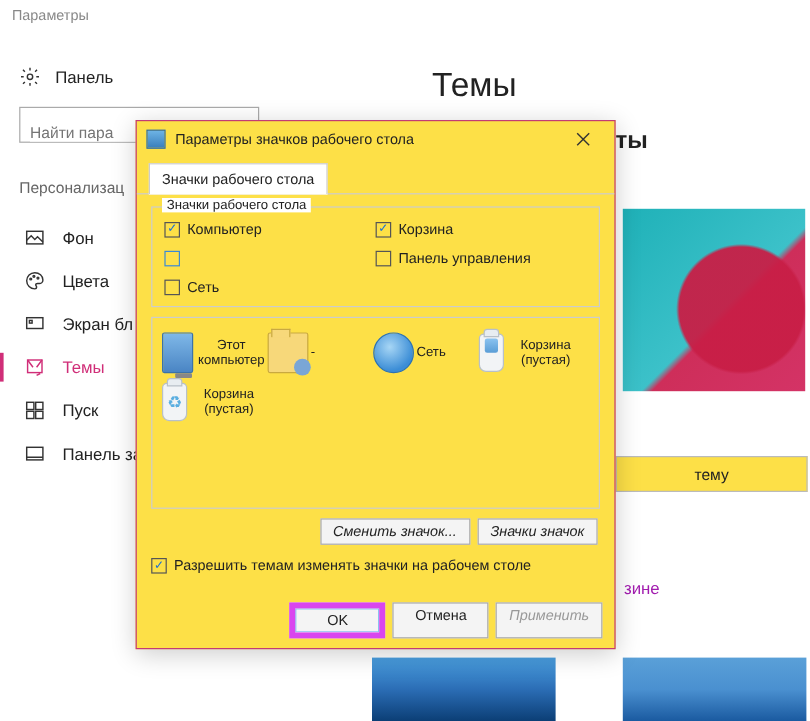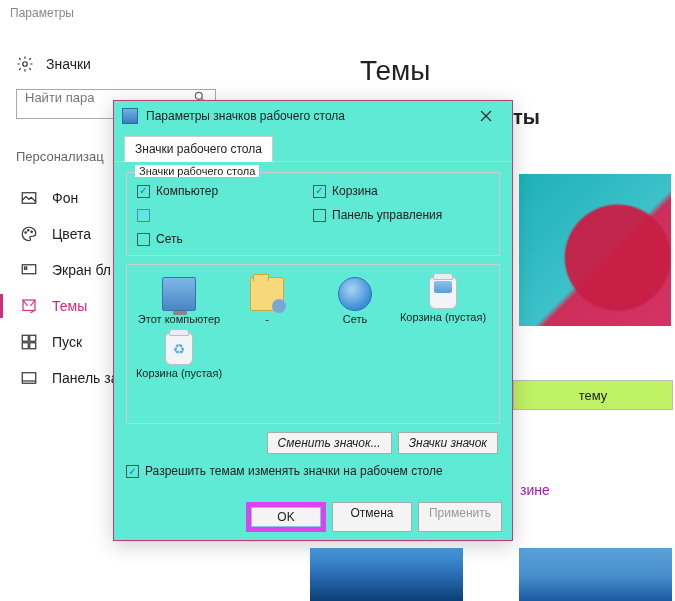--- a/index.html
+++ b/index.html
@@ -3,74 +3,74 @@
 <meta charset="utf-8">
 <style>
   * { box-sizing: border-box; margin: 0; padding: 0; font-family: "Segoe UI", Arial, sans-serif; }
   body { width: 675px; height: 601px; background: #fff; position: relative; overflow: hidden; font-size: 13px; color: #222; }
 
   .app-title { position: absolute; top: 6px; left: 10px; font-size: 12px; color: #888; }
 
   .sidebar { position: absolute; left: 16px; top: 55px; width: 200px; }
   .sidebar .home { display: flex; align-items: center; gap: 12px; margin-bottom: 16px; }
   .sidebar .home span.label { font-size: 14px; }
-  .search-box { width: 200px; height: 30px; border: 1px solid #aaa; display: flex; align-items: flex-start; padding: 0 8px; margin-bottom: 30px; justify-content: space-between; }
+  .search-box { width: 200px; height: 30px; border: 1px solid #aaa; display: flex; align-items: flex-end; padding: 0 8px; margin-bottom: 30px; justify-content: space-between; }
   .search-box input { border: none; outline: none; font-size: 13px; width: 150px; }
   .search-box .sicon { color: #555; }
   .sidebar .section-title { font-size: 13px; color: #666; margin-bottom: 16px; }
   .nav-item { display: flex; align-items: center; gap: 14px; height: 36px; padding-left: 4px; font-size: 14px; cursor: pointer; position: relative; }
   .nav-item.active { color: #d02e78; }
   .nav-item.active::before { content:""; position:absolute; left:-16px; top:6px; bottom:6px; width:3px; background:#d02e78; }
   .nav-icon { width: 18px; height: 18px; display: flex; align-items: center; justify-content: center; }
 
   .page-title { position: absolute; left: 360px; top: 55px; font-size: 28px; font-weight: 300; }
 
   .right-frag { position: absolute; left: 513px; top: 106px; width: 160px; font-size: 20px; font-weight: 600; }
   .thumb1 { position: absolute; left: 519px; top: 174px; width: 152px; height: 152px; background: linear-gradient(135deg,#1fb1b8 0%,#3cc1c9 55%,#ce2e5a 58%,#d43366 100%); }
   .thumb1::after{content:"";position:absolute;inset:0;background: radial-gradient(circle at 65% 55%, rgba(200,30,70,.95) 0 40%, transparent 42%);}
-  .theme-btn-frag { position: absolute; left: 513px; top: 380px; width: 160px; height: 30px; border:1px solid #bbb; background:#bef264; display:flex; align-items:center; justify-content:center; font-size:13px; }
+  .theme-btn-frag { position: absolute; left: 513px; top: 380px; width: 160px; height: 30px; border:1px solid #bbb; background:#fde047; display:flex; align-items:center; justify-content:center; font-size:13px; }
   .link-frag { position: absolute; left: 520px; top: 482px; color:#a21caf; font-size:14px; }
   .thumb2 { position: absolute; left: 519px; top: 548px; width: 153px; height: 53px; background: linear-gradient(#5aa0d8 0%,#4a90d0 50%,#1a5aa0 100%); }
   .thumb3 { position: absolute; left: 310px; top: 548px; width: 153px; height: 53px; background: linear-gradient(#4a9fe0 0%,#2b6db5 50%,#0b3e75 100%); }
 
   
-  .dialog { position: absolute; left: 113px; top: 100px; width: 400px; height: 441px; border: 1px solid #c33b74; background: #5eead4; box-shadow: 0 4px 20px rgba(0,0,0,.2); }
+  .dialog { position: absolute; left: 113px; top: 100px; width: 400px; height: 441px; border: 1px solid #c33b74; background: #fde047; box-shadow: 0 4px 20px rgba(0,0,0,.2); }
   .dlg-title { display:flex; align-items:center; height: 30px; padding: 0 8px; gap:8px; }
   .dlg-title .tic { width:16px; height:16px; background: linear-gradient(#6db3e5,#3a7fbc); border:1px solid #2a6aa5; }
   .dlg-title .ttxt { font-size: 12px; flex:1; }
   .dlg-close { width: 36px; height: 28px; display:flex; align-items:center; justify-content:center; font-size:16px; cursor:pointer; }
   .tab-row { display:flex; padding-left:10px; border-bottom:1px solid #ccc; margin-top:4px; }
   .tab { font-size:12px; padding:5px 10px; border:1px solid #ccc; border-bottom:1px solid #fff; background:#fff; position:relative; top:1px; }
   .tab-body { padding: 10px 12px 0 12px; }
   .groupbox { border:1px solid #ccc; padding:8px 10px 6px 10px; position:relative; font-size:12px; }
   .groupbox .legend { position:absolute; top:-8px; left:8px; background:#fff; padding:0 4px; font-size:11px; }
   .gb-row { display:flex; }
   .gb-col { flex:1; display:flex; flex-direction:column; gap:4px; }
   .cb { display:flex; align-items:center; gap:6px; font-size:12px; height:20px; }
   .cb .box { width:13px; height:13px; border:1px solid #555; display:flex; align-items:center; justify-content:center; font-size:10px; color:#1a6fd4; line-height:1; }
   .cb .box.blue { border-color:#3a8ad6; }
 
   .iconbox { border:1px solid #ccc; margin-top:8px; height:160px; padding:8px; display:flex; flex-wrap:wrap; align-content:flex-start; gap:0px; }
-  .it { width:88px; display:flex; flex-direction:column; align-items:center; font-size:11px; text-align:center; gap:2px; padding:4px 0; cursor:pointer; }
+  .it { width:88px; display:flex; flex-direction:row; align-items:center; font-size:11px; text-align:center; gap:2px; padding:4px 0; cursor:pointer; }
   .it .ic { width:34px; height:34px; border-radius:2px; display:flex; align-items:center; justify-content:center; }
   .ic.monitor { background: linear-gradient(#7fb8e8,#4a85c4); border:1px solid #3a72aa; position:relative; }
   .ic.monitor::after{content:"";position:absolute;bottom:-5px;left:10px;width:14px;height:4px;background:#888;border-radius:1px;}
   .ic.folder { background:#f7d87a; border:1px solid #c9a940; position:relative; }
   .ic.folder::before{content:"";position:absolute;top:-4px;left:2px;width:14px;height:6px;background:#f7d87a;border:1px solid #c9a940;border-bottom:none;}
   .ic.folder::after{content:"";position:absolute;right:-3px;bottom:-3px;width:14px;height:14px;background:#7aa6d6;border-radius:50%;}
   .ic.globe { background: radial-gradient(circle at 40% 35%, #a7d6f5, #3b8dd6 70%); border-radius:50%; border:1px solid #2b72b5; }
   .ic.bin { background:#f2f4f6; border:1px solid #b8c0c8; border-radius:4px 4px 6px 6px; position:relative; width:28px; height:32px; }
   .ic.bin::before{content:"";position:absolute;top:-5px;left:3px;right:3px;height:5px;background:#e8edf1;border:1px solid #b8c0c8;border-radius:3px 3px 0 0;}
   .ic.bin.full::after{content:"";position:absolute;top:3px;left:4px;right:4px;height:12px;background:linear-gradient(#8bc3f0,#5a9dd6);border-radius:2px;}
   .ic.bin .recyc{position:absolute;inset:0;display:flex;align-items:center;justify-content:center;font-size:14px;color:#5aaee0;}
 
   .btn-row { display:flex; justify-content:flex-end; gap:6px; margin-top:8px; padding-right:2px;font-style:italic; }
   .winbtn { font-size:12px; padding:3px 10px; min-width:100px; border:1px solid #aaa; background:#f4f4f4; cursor:pointer; text-align:center; }
   .winbtn.small { min-width:80px; }
-  .winbtn.disabled { color:#999; }
+  .winbtn.disabled { color:#999;font-style:italic; }
   .winbtn.primary { border:5px solid #d946ef; box-shadow:0 0 0 1px #8bc1f0 inset; }
 
   .allow-row { display:flex; align-items:center; gap:6px; font-size:12px; margin-top:10px; }
   .allow-row .box { width:13px; height:13px; border:1px solid #555; display:flex; align-items:center; justify-content:center; font-size:10px; color:#1a6fd4; }
 
   .dlg-footer { position:absolute; bottom:8px; right:10px; display:flex; gap:6px; }
 
   svg { display:block; }
 </style>
 </head>
@@ -79,21 +79,21 @@
 <div class="app-title">Параметры</div>
 
 <div class="sidebar">
   <div class="home">
     <span class="nav-icon">
       <svg width="18" height="18" viewBox="0 0 24 24" fill="none" stroke="#333" stroke-width="1.6">
           <circle cx="12" cy="12" r="3"></circle>
           <path d="M12 2v3M12 19v3M4.2 4.2l2.1 2.1M17.7 17.7l2.1 2.1M2 12h3M19 12h3M4.2 19.8l2.1-2.1M17.7 6.3l2.1-2.1"></path>
         </svg>
     </span>
-    <span class="label">Значки</span>
+    <span class="label">Панель</span>
   </div>
   <div class="search-box">
     <input placeholder="Найти пара" style="">
     <span class="sicon">
       <svg width="14" height="14" viewBox="0 0 24 24" fill="none" stroke="#666" stroke-width="2">
           <circle cx="10" cy="10" r="6"></circle>
           <line x1="20" y1="20" x2="14.5" y2="14.5"></line>
         </svg>
     </span>
   </div>

